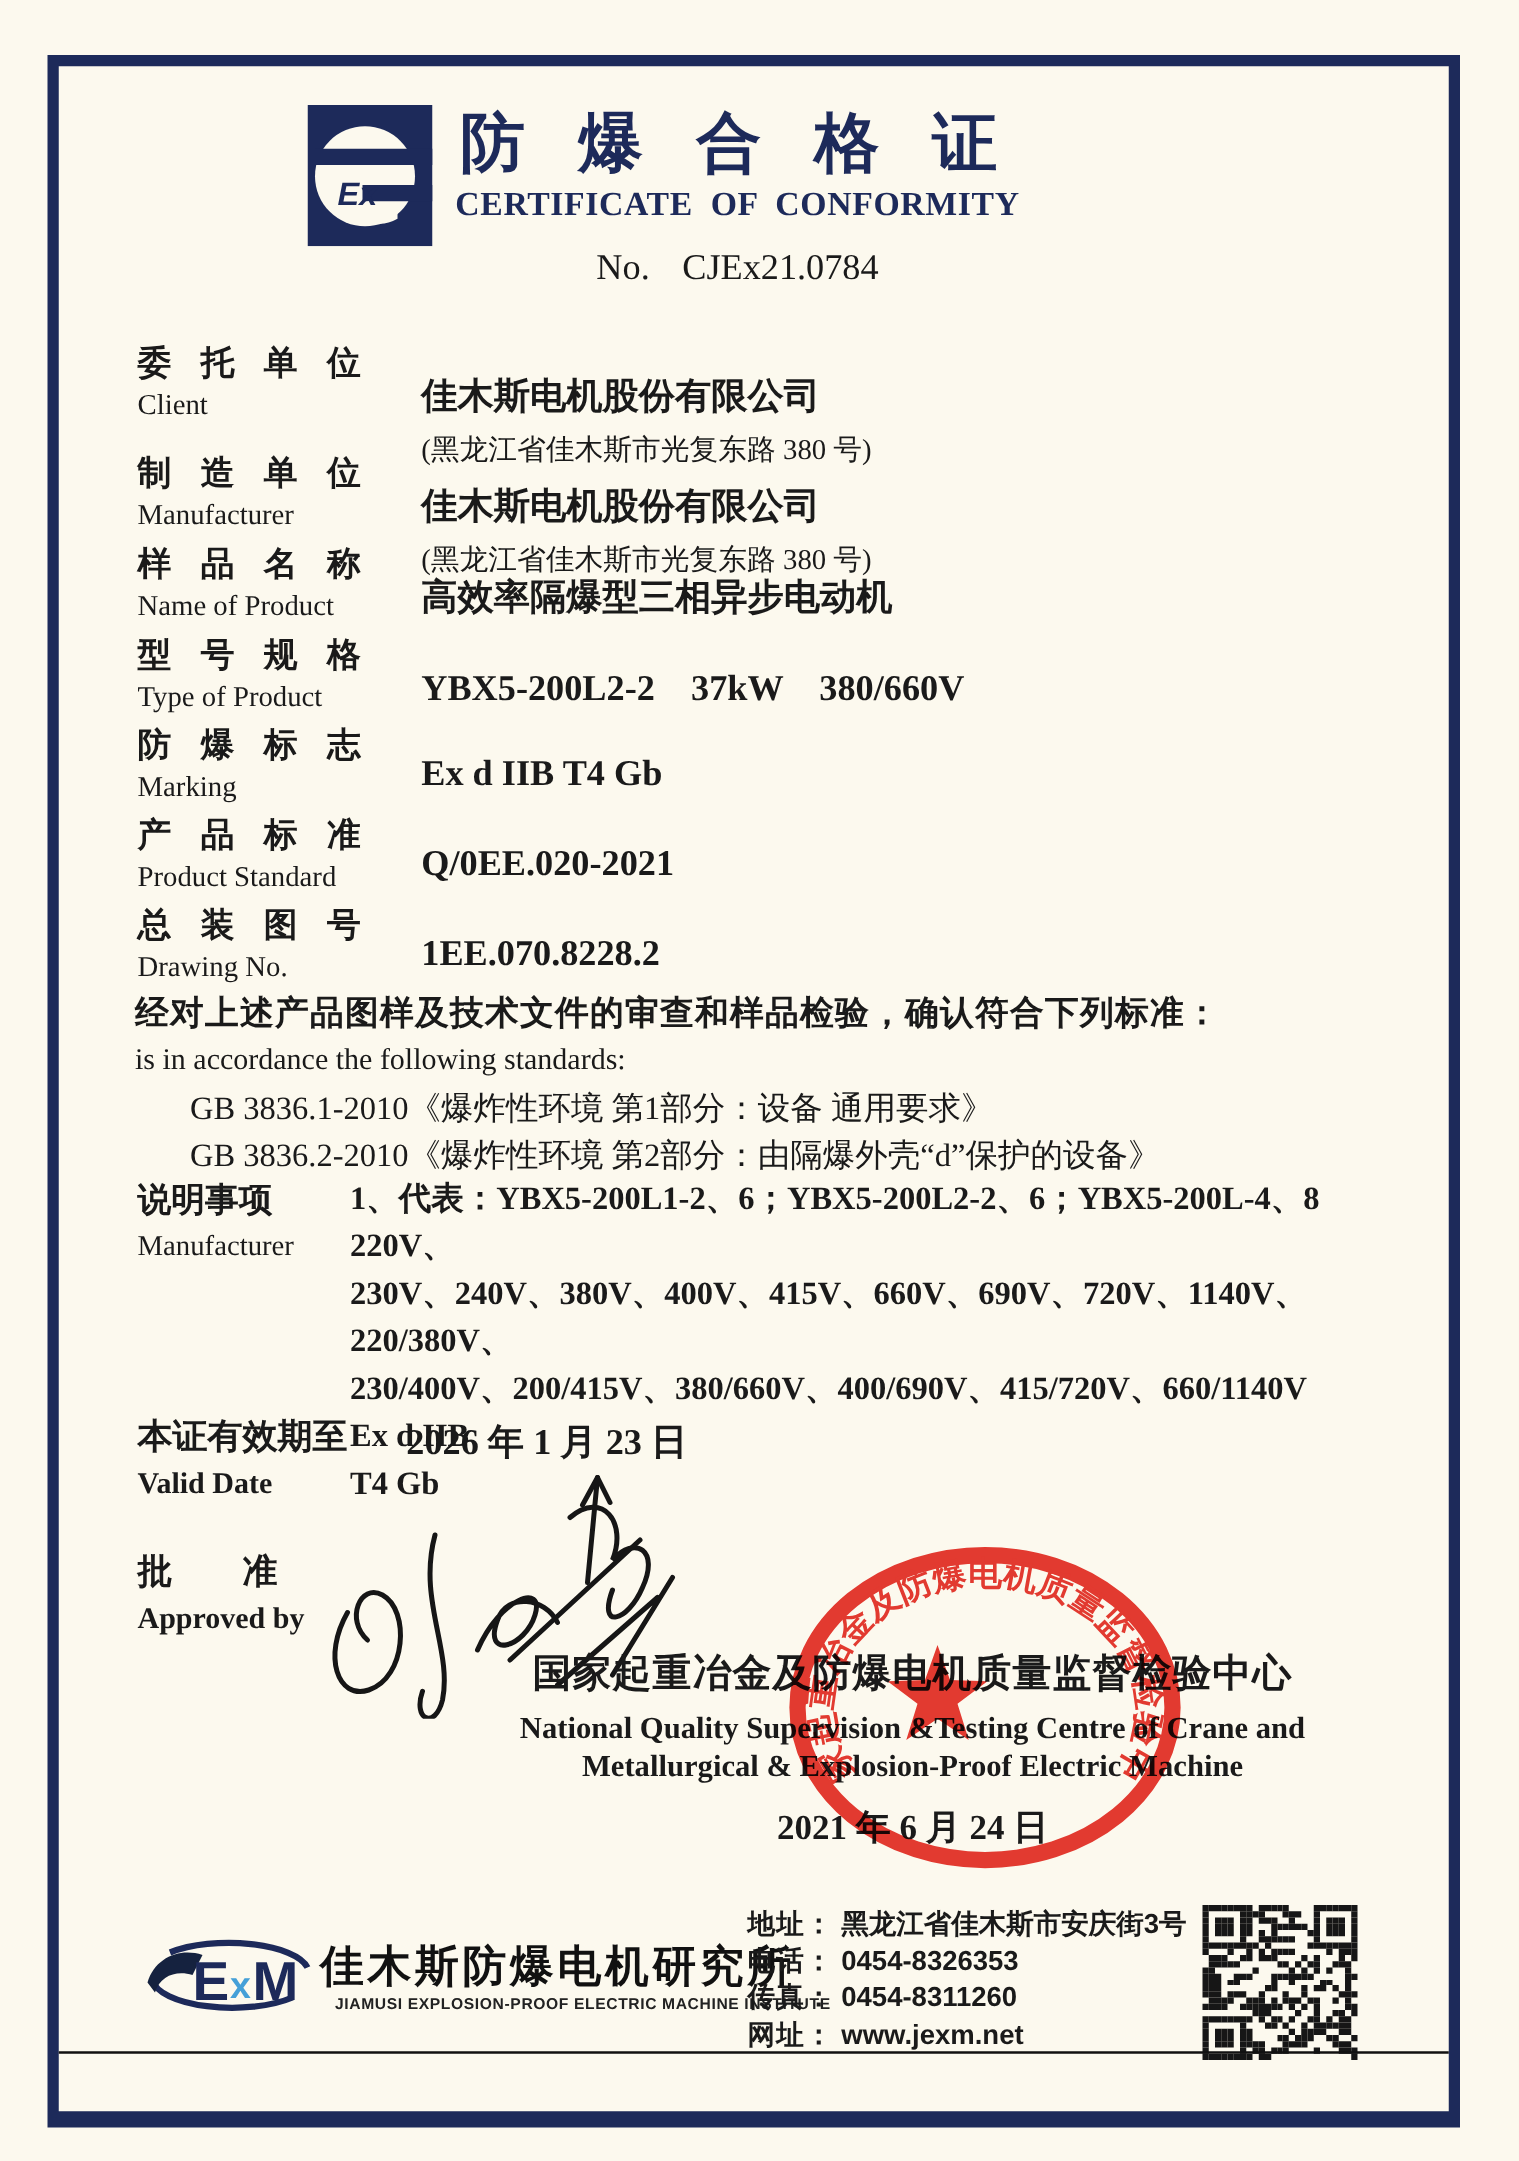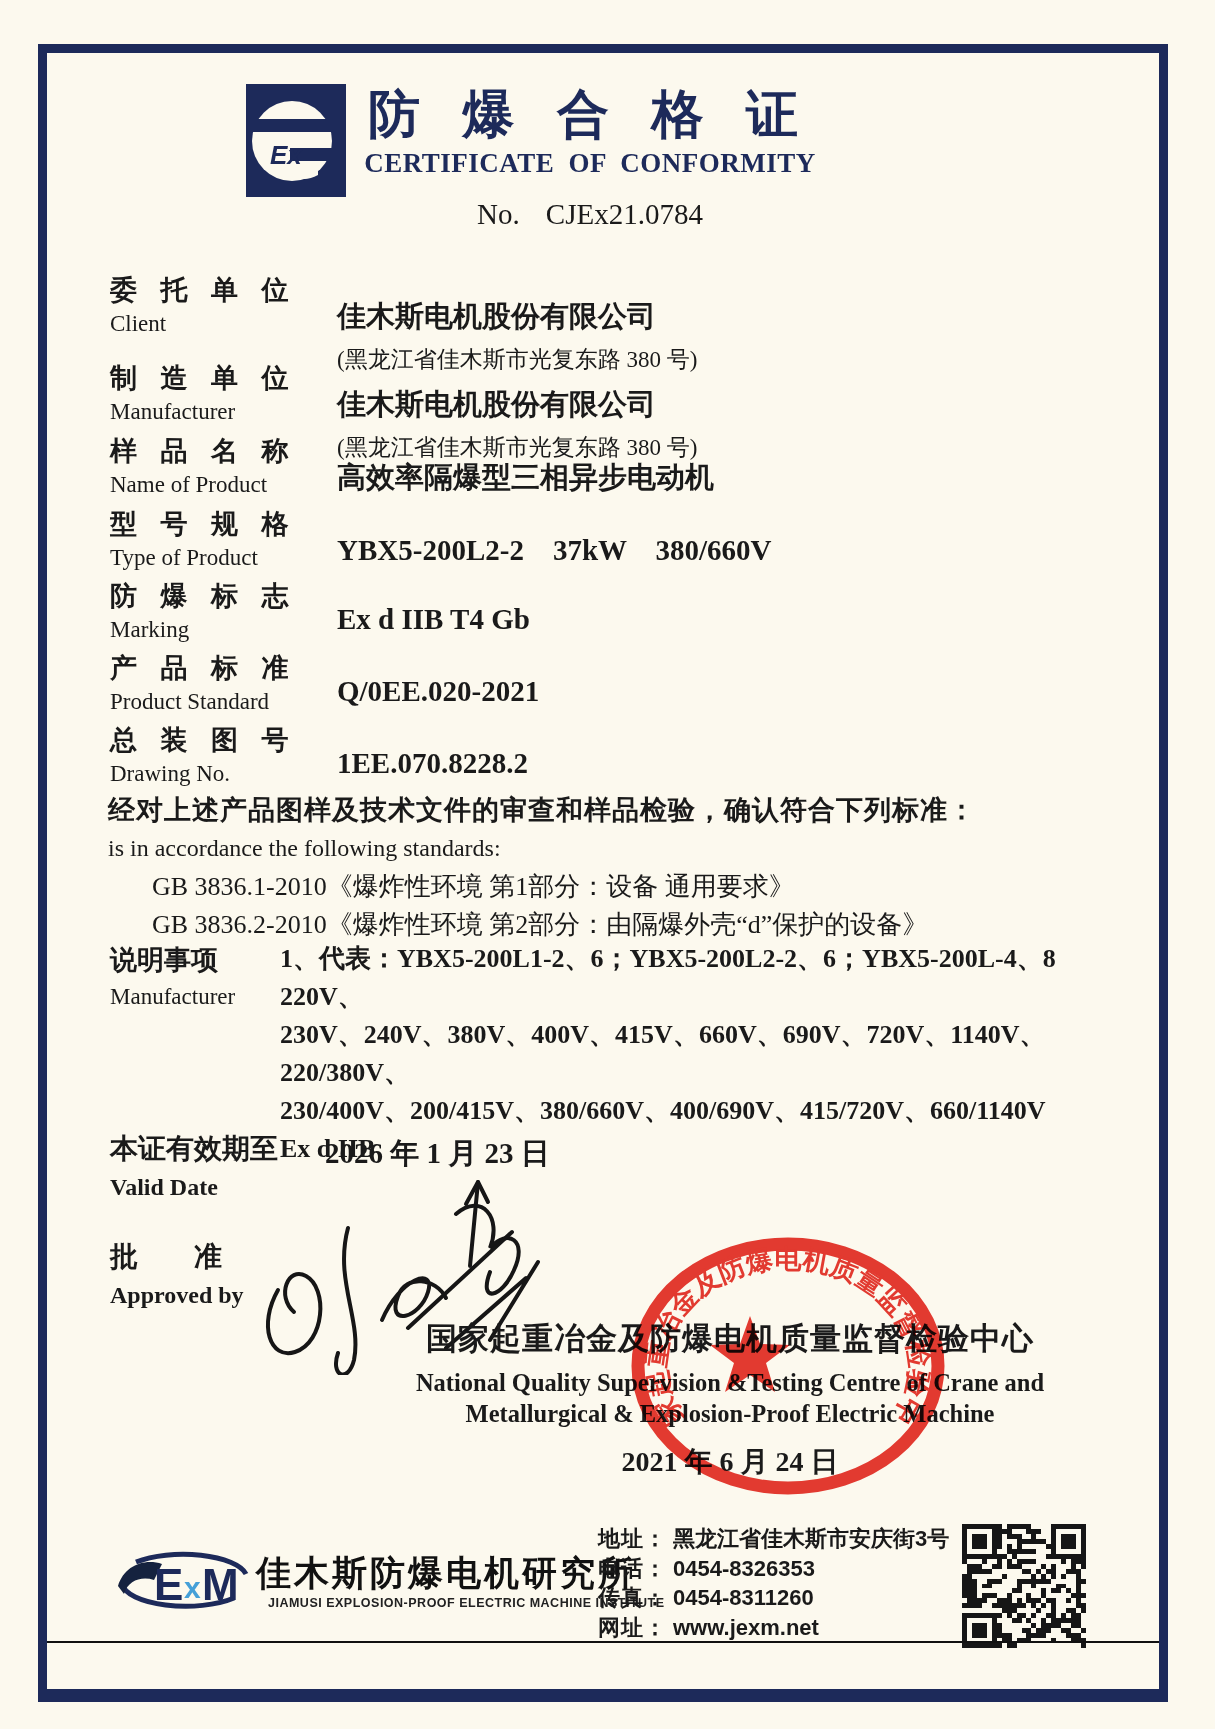--- a/index.html
+++ b/index.html
@@ -162,20 +162,21 @@
   </div>
 
   <div class="abs exp-label">
     <div class="exp-cn">说明事项</div>
     <div class="exp-en">Manufacturer</div>
   </div>
   <div class="abs exp-content">
     <div>1、代表：YBX5-200L1-2、6；YBX5-200L2-2、6；YBX5-200L-4、8　220V、</div>
     <div>230V、240V、380V、400V、415V、660V、690V、720V、1140V、220/380V、</div>
     <div>230/400V、200/415V、380/660V、400/690V、415/720V、660/1140V　Ex d IIB</div>
+    <div>T4 Gb</div>
   </div>
 
   <div class="abs valid-label">
     <div class="v-cn">本证有效期至</div>
     <div class="v-en">Valid Date</div>
   </div>
   <div class="abs valid-date">2026 年 1 月 23 日</div>
 
   <div class="abs appr-label">
     <div class="v-cn">批　　准</div>

